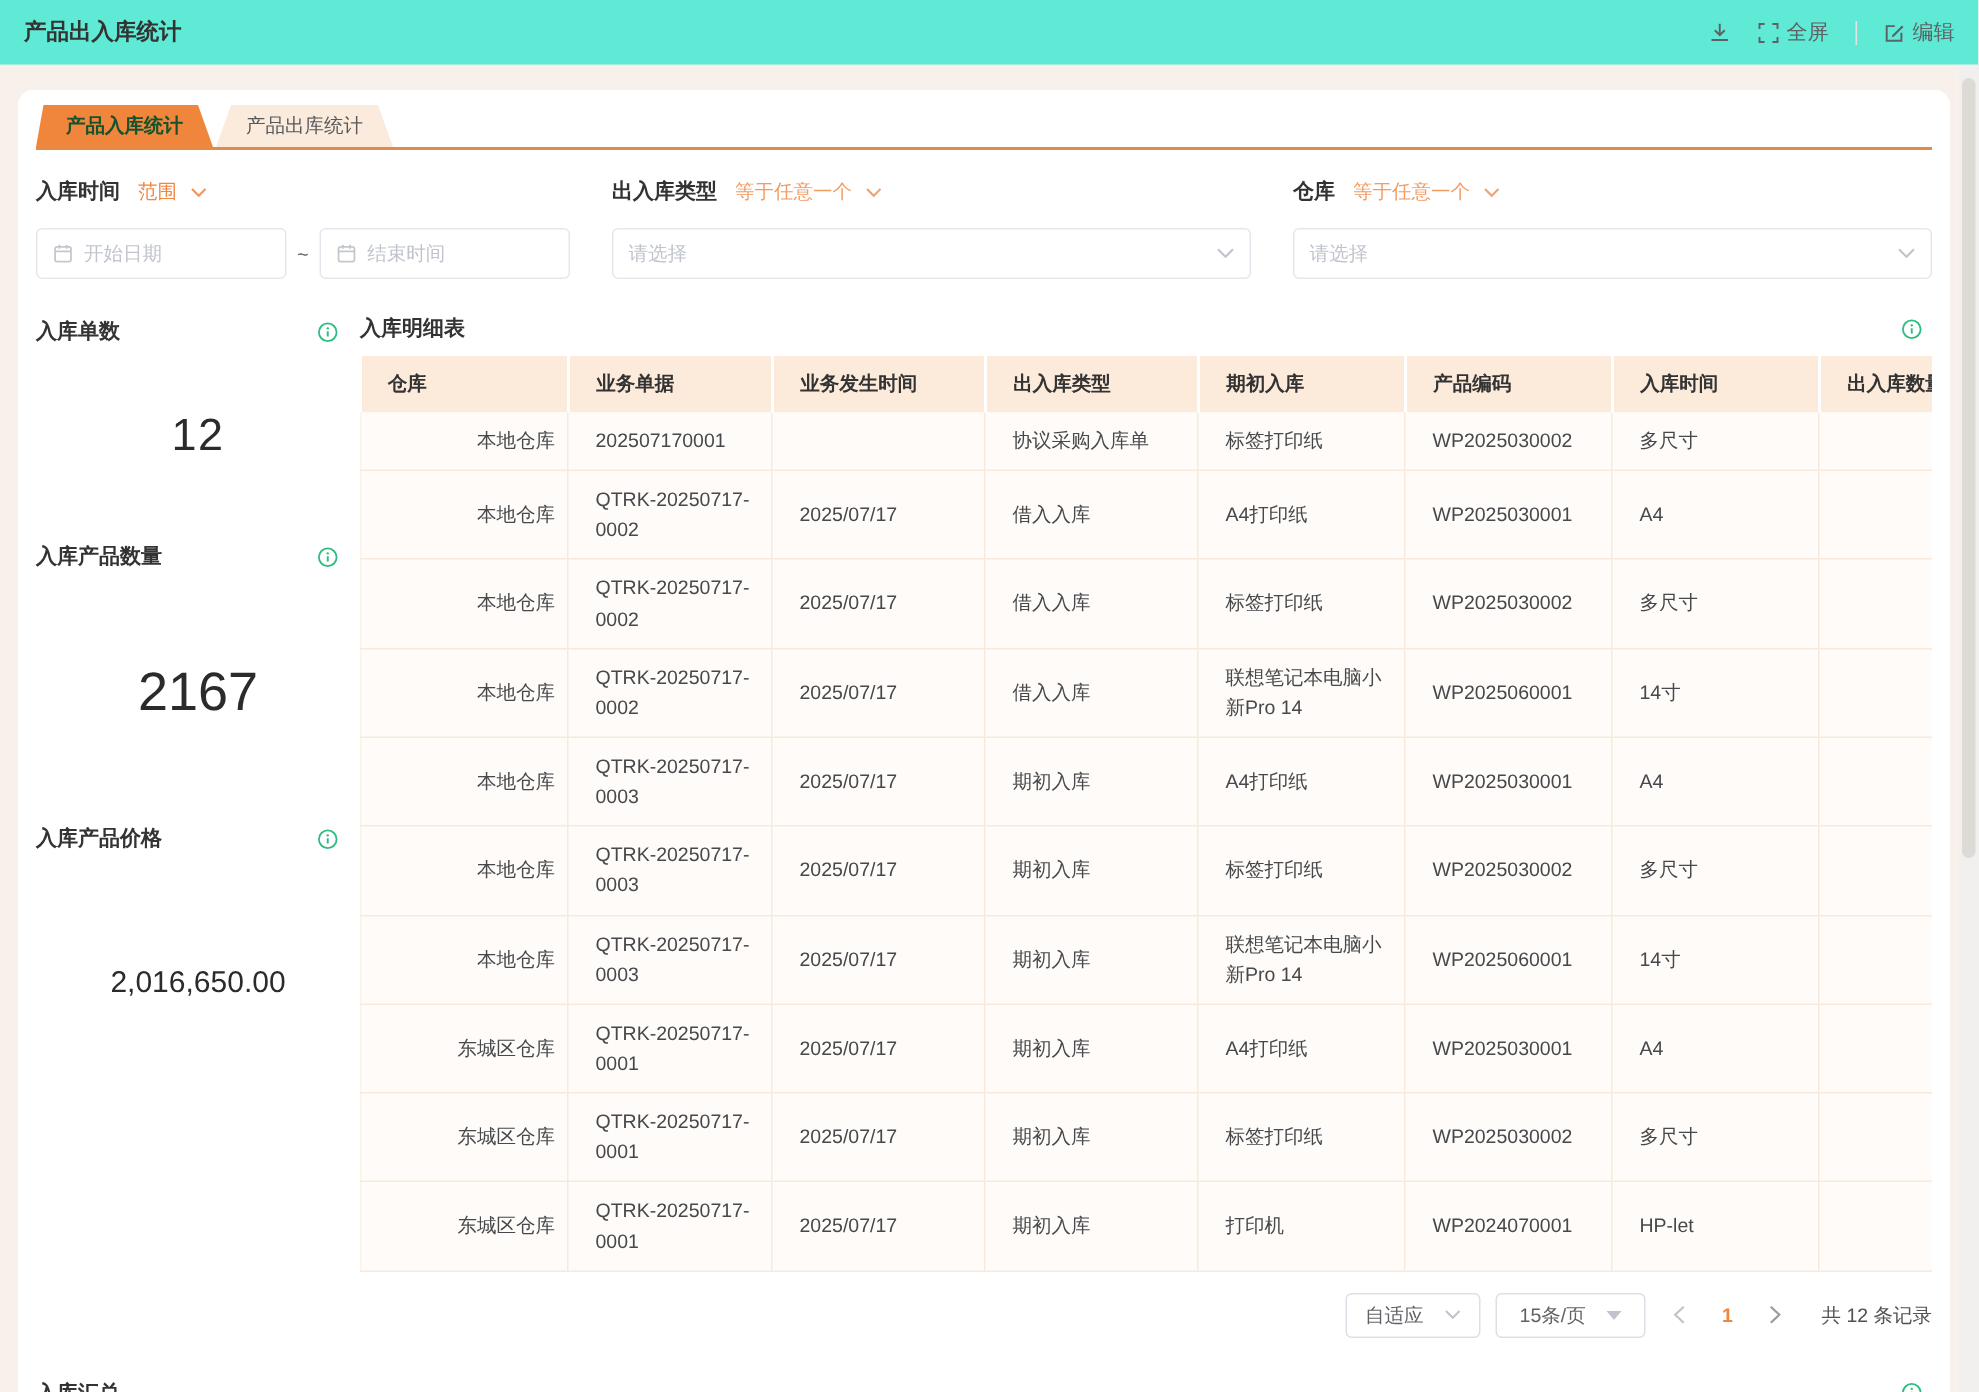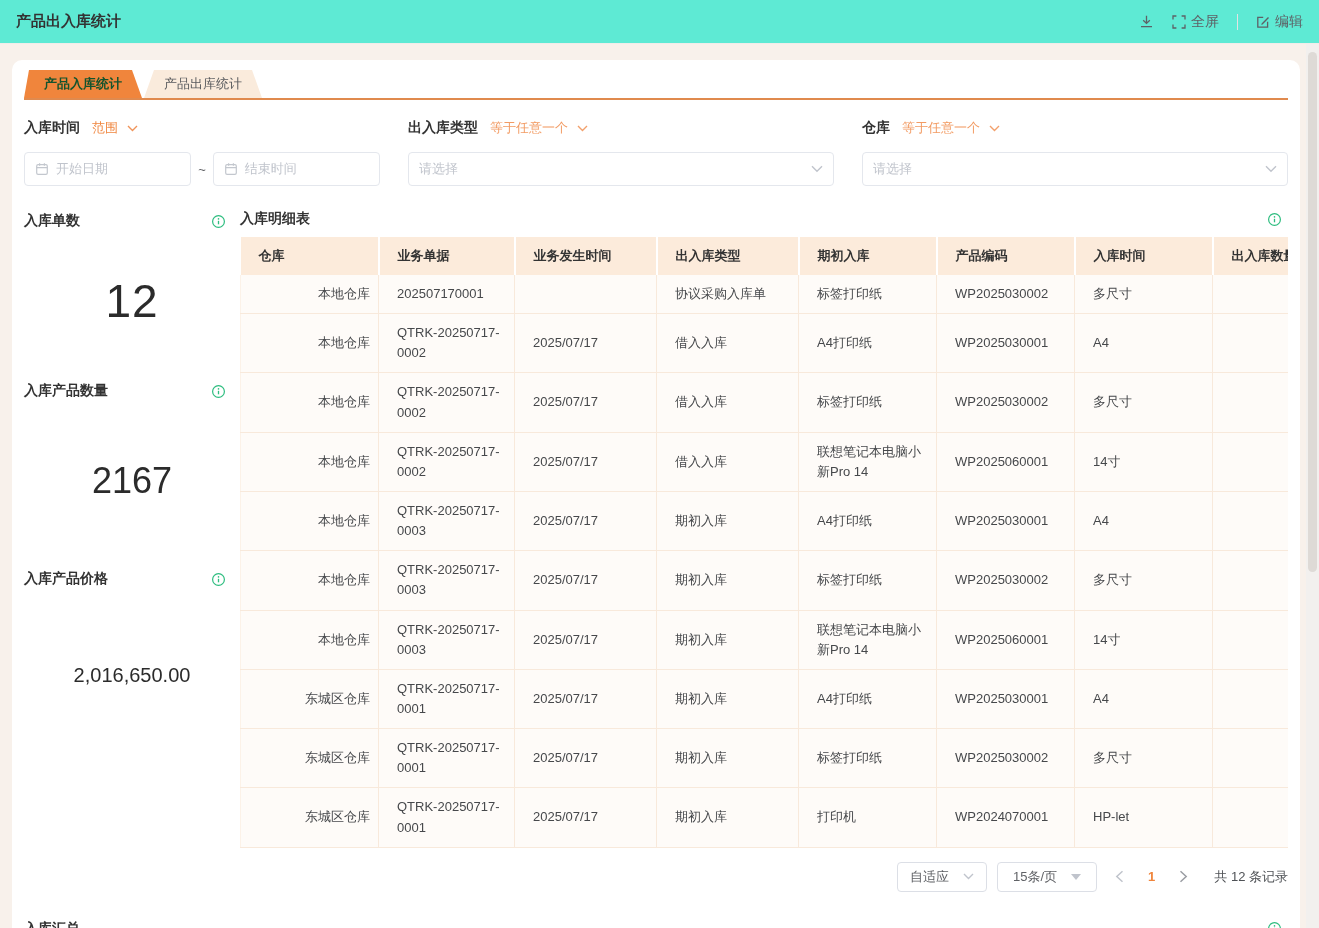--- a/index.html
+++ b/index.html
@@ -35,21 +35,21 @@
   .tilde { margin:0 7px; color:#606266; font-size:13px; }
   .sel { width:100%; justify-content:space-between; cursor:pointer; }
   .ph { font-size:13px; color:#C0C4CC; }
 
   
   .content { display:flex; margin-top:24px; }
   .stats-col { width:216px; flex:none; }
   .stat-head { display:flex; justify-content:space-between; align-items:center; padding-right:14px; height:22px; }
   .stat-label { font-size:14px; font-weight:700; color:#333; }
   .stat-value { text-align:center; color:#2B2B2B; }
-  .v1 { font-size:46px; margin:42px 0 52px; letter-spacing:1px; }
+  .v1 { font-size:30px; margin:42px 0 52px; letter-spacing:1px; }
   .v2 { font-size:36px; margin:58px 0 66px; }
   .v3 { font-size:20px; margin:74px 0 0; }
 
   .table-col { flex:1; min-width:0; }
   .table-title-row { display:flex; justify-content:space-between; align-items:center; margin-bottom:9px; padding-right:6px; }
   .section-title { font-size:14px; font-weight:700; color:#333; }
 
   .detail-clip { overflow:hidden; width:100%; }
   table { border-collapse:collapse; }
   .detail-table { width:1120px; table-layout:fixed; }

